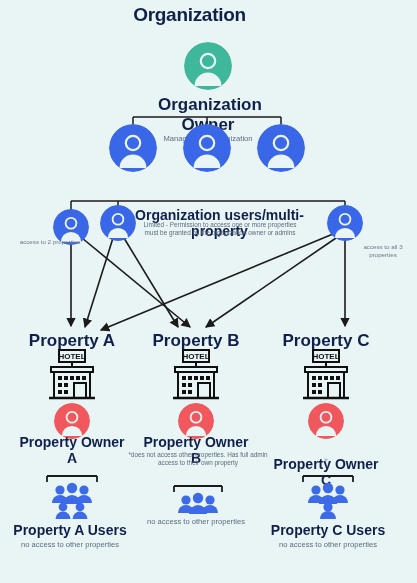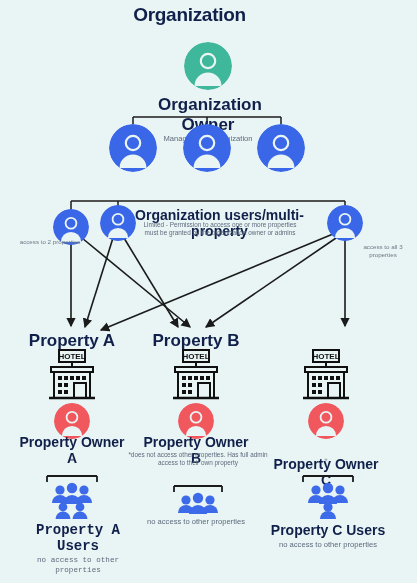--- a/index.html
+++ b/index.html
@@ -193,21 +193,21 @@
         <path d="M20,30 a8,8 0 0 1 16,0 z"></path>
         <path d="M31,31 a9,9 0 0 1 18,0 z"></path>
         <path d="M44,30 a8,8 0 0 1 16,0 z"></path>
         <circle cx="31" cy="34" r="4.4"></circle>
           <circle cx="48" cy="34" r="4.4"></circle>
         <path d="M23.5,46 a7.5,7.5 0 0 1 15,0 z"></path>
         <path d="M40.5,46 a7.5,7.5 0 0 1 15,0 z"></path>
       </g>
     </svg>
   </div>
-  <div class="node" style="left:16px;top:522px;width:124px;font-family:Liberation Mono, monospace;">
+  <div class="node" style="left:8px;top:522px;width:124px;">
     <div class="hd-sm">Property A Users</div>
     <div class="sub" style="margin-top:2px;">no access to other properties</div>
   </div>
 
   <div class="node" style="left:150px;top:331px;width:92px;">
     <div class="hd">Property B</div>
   </div>
   <div class="node" style="left:150px;top:347px;width:92px;">
     <svg width="58" height="54" viewBox="0 0 58 54" style="margin:0 auto;">
       <g fill="none" stroke="#101010" stroke-width="2">
@@ -261,20 +261,23 @@
         <path d="M20,30 a8,8 0 0 1 16,0 z"></path>
         <path d="M31,31 a9,9 0 0 1 18,0 z"></path>
         <path d="M44,30 a8,8 0 0 1 16,0 z"></path>
       </g>
     </svg>
   </div>
   <div class="node" style="left:134px;top:515px;width:124px;">
     <div class="sub" style="margin-top:2px;">no access to other properties</div>
   </div>
 
+  <div class="node" style="left:280px;top:331px;width:92px;">
+    <div class="hd">Property C</div>
+  </div>
   <div class="node" style="left:280px;top:347px;width:92px;">
     <svg width="58" height="54" viewBox="0 0 58 54" style="margin:0 auto;">
       <g fill="none" stroke="#101010" stroke-width="2">
         <rect x="16" y="3" width="26" height="12"></rect>
         <path d="M29,15 L29,20"></path>
         <rect x="8" y="20" width="42" height="5"></rect>
         <rect x="11" y="25" width="36" height="26"></rect>
         <path d="M6,51 L52,51" stroke-width="2.4"></path>
       </g>
       <g fill="#101010">

